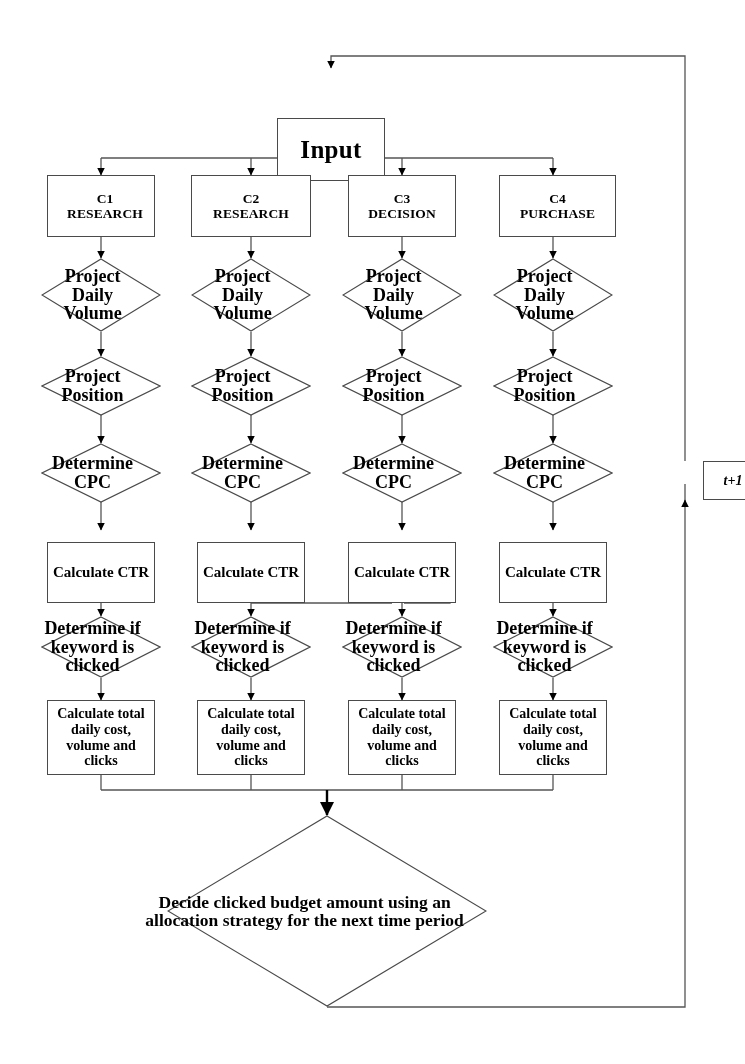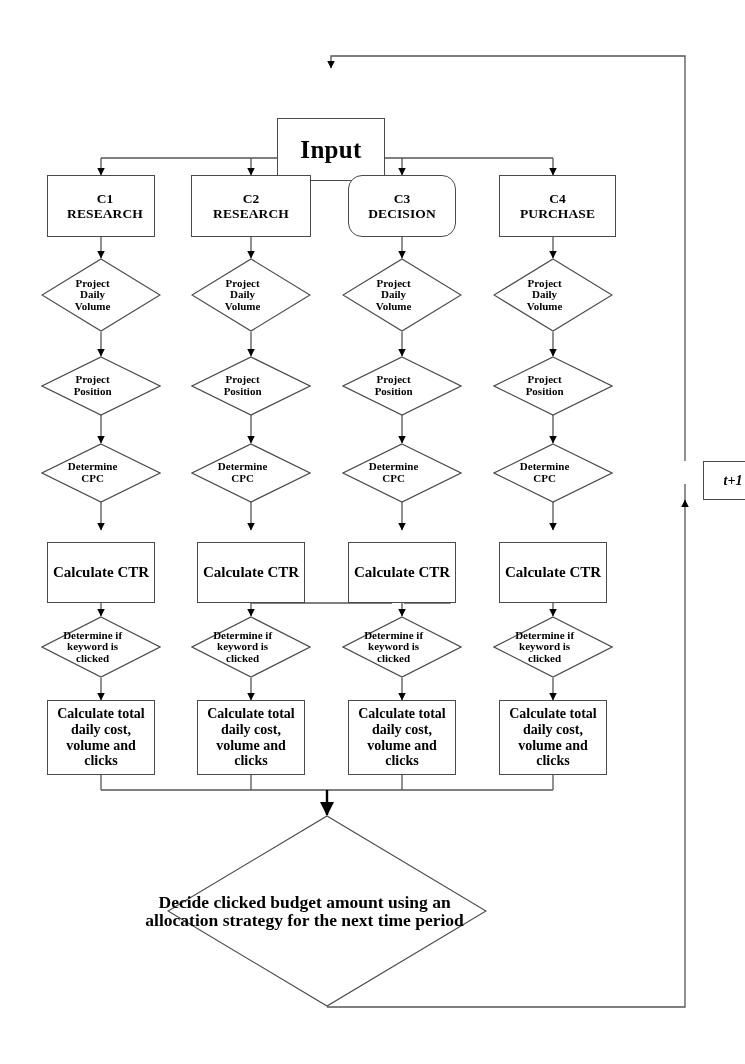--- a/index.html
+++ b/index.html
@@ -62,21 +62,21 @@
   }
   .node-input {
     font-size: 25px;
     letter-spacing: 0.3px;
   }
   .node-channel {
     font-size: 13.5px;
     letter-spacing: 0.1px;
   }
   .node-small-dia {
-    font-size: 11px;
+    font-size: 18px;
   }
   .node-ctr {
     font-size: 15px;
     margin-top: 12px;
   }
   .node-total {
     font-size: 14px;
   }
   .node-decide {
     font-size: 17.5px;
@@ -167,21 +167,21 @@
   <div class="node rect node-tplus" style="left:655px; top:461px; width:60px; height:39px;">
     <span class="txt">t+1</span>
   </div>
 
   <div class="node rect node-channel" style="left:47px; top:175px; width:108px; height:62px;padding-left:8px;">
     <span class="txt"><span>C1</span><br><span>RESEARCH</span></span>
   </div>
   <div class="node rect node-channel" style="left:191px; top:175px; width:120px; height:62px;align-items:center;">
     <span class="txt"><span>C2</span><br><span>RESEARCH</span></span>
   </div>
-  <div class="node rect node-channel" style="left:348px; top:175px; width:108px; height:62px;border-radius:14px;">
+  <div class="node rect node-channel" style="left:348px; top:175px; width:108px; height:62px;">
     <span class="txt"><span>C3</span><br><span>DECISION</span></span>
   </div>
   <div class="node rect node-channel" style="left:499px; top:175px; width:117px; height:62px;">
     <span class="txt"><span>C4</span><br><span>PURCHASE</span></span>
   </div>
 
   <div class="node diamond node-small-dia" style="left:41px; top:258px; width:120px; height:74px;">
     <svg class="dia-shape" viewBox="0 0 120 74" preserveAspectRatio="none">
         <polygon points="60,1 119,37 60,73 1,37" fill="#ffffff" stroke="#4a4a4a" stroke-width="1.2"></polygon>
       </svg>

